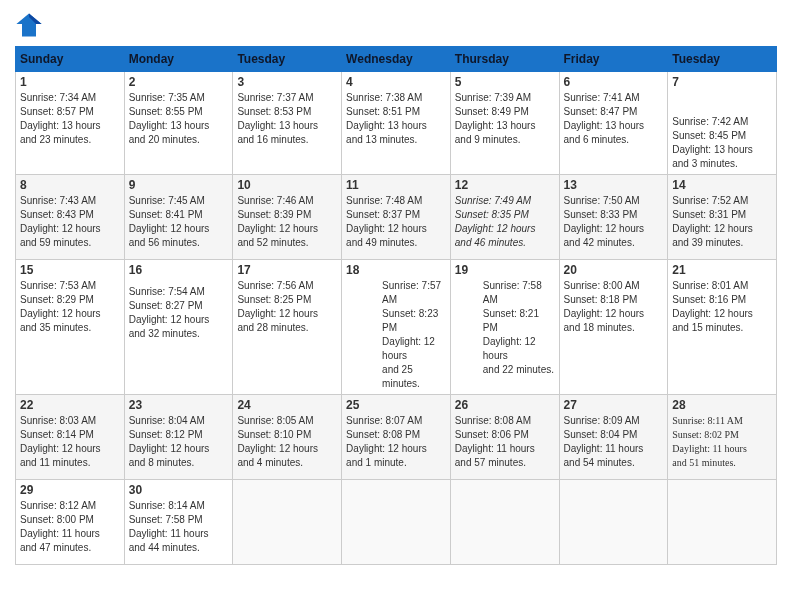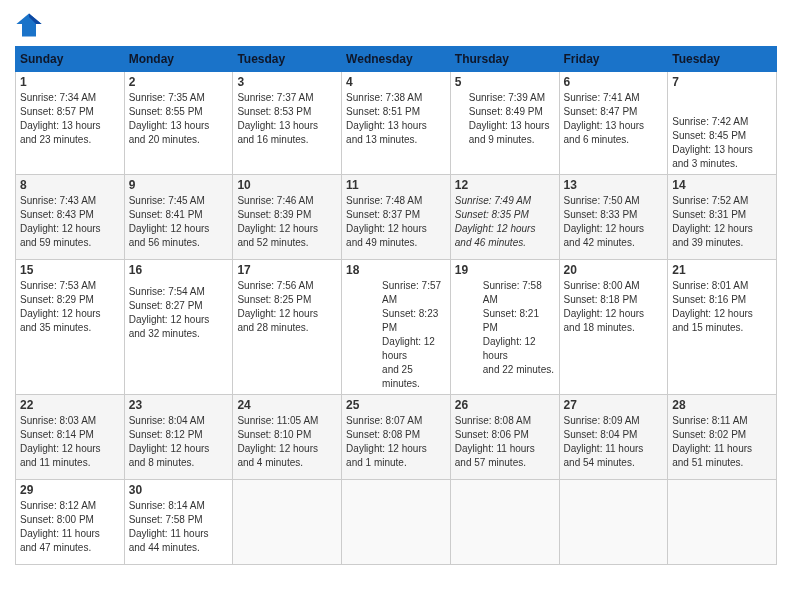--- a/index.html
+++ b/index.html
@@ -152,21 +152,21 @@
           </td>
           <td>
             <span class="day-number">4</span>
             <div class="day-info" style="white-space: pre-line;">Sunrise: 7:38 AM
 Sunset: 8:51 PM
 Daylight: 13 hours
 and 13 minutes.</div>
           </td>
           <td>
             <span class="day-number">5</span>
-            <div class="day-info" style="white-space: pre-line; margin-left: 14px;">Sunrise: 7:39 AM
+            <div class="day-info" style="white-space: pre-line;">Sunrise: 7:39 AM
 Sunset: 8:49 PM
 Daylight: 13 hours
 and 9 minutes.</div>
           </td>
           <td>
             <span class="day-number">6</span>
             <div class="day-info" style="white-space: pre-line;">Sunrise: 7:41 AM
 Sunset: 8:47 PM
 Daylight: 13 hours
 and 6 minutes.</div>
@@ -291,21 +291,21 @@
           </td>
           <td>
             <span class="day-number">23</span>
             <div class="day-info" style="white-space: pre-line;">Sunrise: 8:04 AM
 Sunset: 8:12 PM
 Daylight: 12 hours
 and 8 minutes.</div>
           </td>
           <td>
             <span class="day-number">24</span>
-            <div class="day-info" style="white-space: pre-line;">Sunrise: 11:05 AM
+            <div class="day-info" style="white-space: pre-line;">Sunrise: 8:05 AM
 Sunset: 8:10 PM
 Daylight: 12 hours
 and 4 minutes.</div>
           </td>
           <td>
             <span class="day-number">25</span>
             <div class="day-info" style="white-space: pre-line;">Sunrise: 8:07 AM
 Sunset: 8:08 PM
 Daylight: 12 hours
 and 1 minute.</div>
@@ -319,21 +319,21 @@
           </td>
           <td>
             <span class="day-number">27</span>
             <div class="day-info" style="white-space: pre-line;">Sunrise: 8:09 AM
 Sunset: 8:04 PM
 Daylight: 11 hours
 and 54 minutes.</div>
           </td>
           <td>
             <span class="day-number">28</span>
-            <div class="day-info" style="white-space: pre-line;">Sunrise: 8:11 AM
+            <div class="day-info" style="white-space: pre-line; font-family: Liberation Serif, serif;">Sunrise: 8:11 AM
 Sunset: 8:02 PM
 Daylight: 11 hours
 and 51 minutes.</div>
           </td>
         </tr>
         <tr>
           <td>
             <span class="day-number">29</span>
             <div class="day-info" style="white-space: pre-line;">Sunrise: 8:12 AM
 Sunset: 8:00 PM

